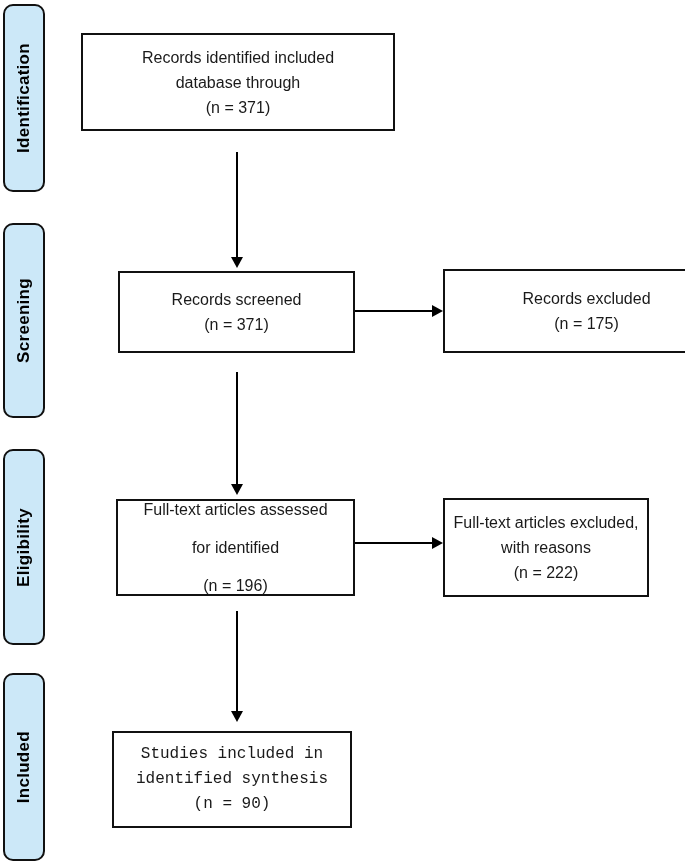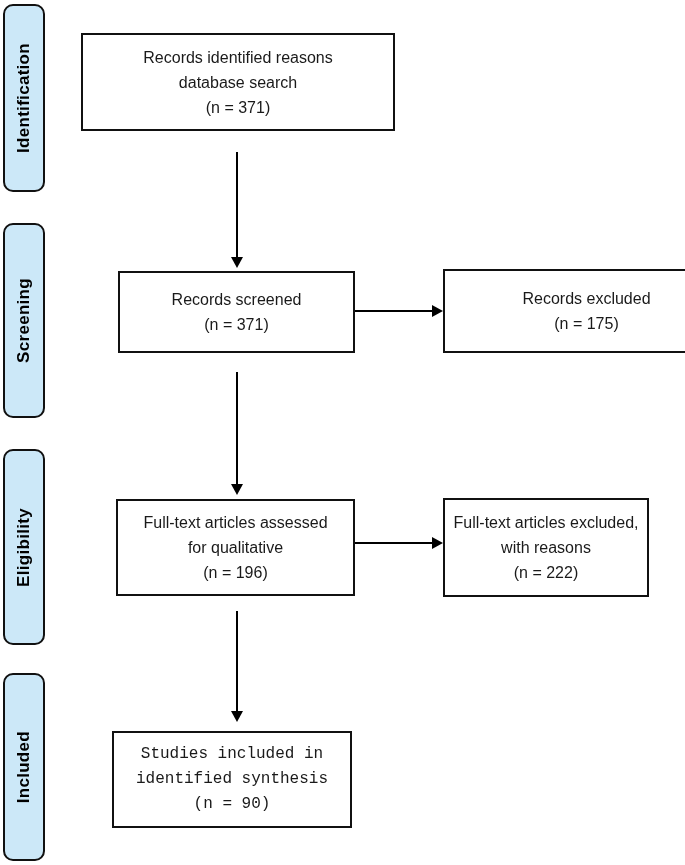--- a/index.html
+++ b/index.html
@@ -51,21 +51,21 @@
     align-items: center;
     justify-content: center;
     text-align: center;
     font-size: 16px;
     line-height: 25px;
     color: #1a1a1a;
   }
   #box-records-identified { left: 81px;  top: 33px;  width: 314px; height: 98px; }
   #box-records-screened   { left: 118px; top: 271px; width: 237px; height: 82px; }
   #box-records-excluded   { left: 443px; top: 269px; width: 287px; height: 84px; }
-  #box-fulltext-assessed  { left: 116px; top: 499px; width: 239px; height: 97px; }
+  #box-fulltext-assessed  { left: 116px; top: 499px; width: 239px; height: 97px; gap: 13px; }
   #box-fulltext-excluded  { left: 443px; top: 498px; width: 206px; height: 99px; }
   #box-studies-included   { left: 112px; top: 731px; width: 240px; height: 97px; font-family: Liberation Mono, monospace; }
 
   
   .vline { position: absolute; width: 2px; background: #000000; }
   .vhead {
     position: absolute; width: 0; height: 0;
     border-left: 6px solid transparent;
     border-right: 6px solid transparent;
     border-top: 11px solid #000000;
@@ -102,38 +102,38 @@
     <span class="stage-label">Screening</span>
   </div>
   <div class="stage" id="stage-eligibility">
     <span class="stage-label">Eligibility</span>
   </div>
   <div class="stage" id="stage-included">
     <span class="stage-label">Included</span>
   </div>
 
   <div class="flow-box" id="box-records-identified">
-    <div>Records identified reasons</div>
-    <div>database search</div>
+    <div>Records identified included</div>
+    <div>database through</div>
     <div>(n = 371)</div>
   </div>
 
   <div class="flow-box" id="box-records-screened">
     <div>Records screened</div>
     <div>(n = 371)</div>
   </div>
 
   <div class="flow-box" id="box-records-excluded">
     <div>Records excluded</div>
     <div>(n = 175)</div>
   </div>
 
   <div class="flow-box" id="box-fulltext-assessed">
     <div>Full-text articles assessed</div>
-    <div>for qualitative</div>
+    <div>for identified</div>
     <div>(n = 196)</div>
   </div>
 
   <div class="flow-box" id="box-fulltext-excluded">
     <div>Full-text articles excluded,</div>
     <div>with reasons</div>
     <div>(n = 222)</div>
   </div>
 
   <div class="flow-box" id="box-studies-included">

